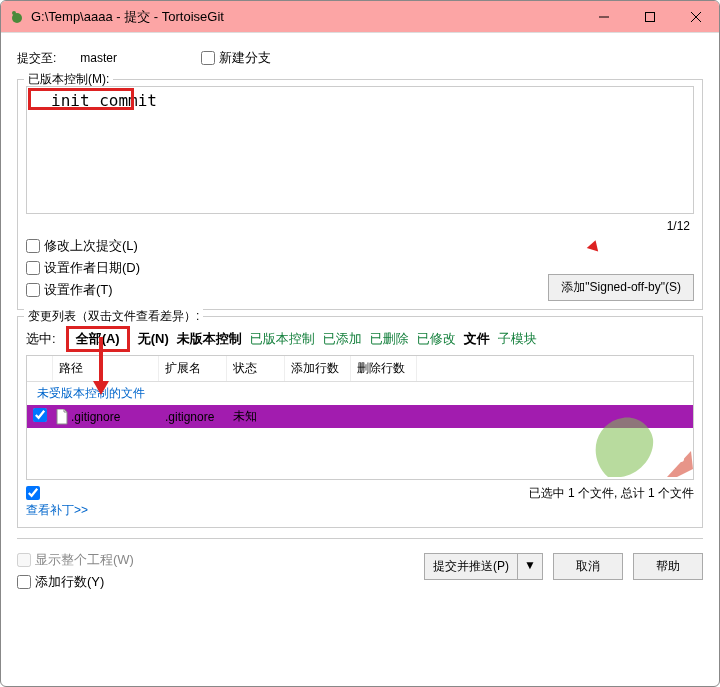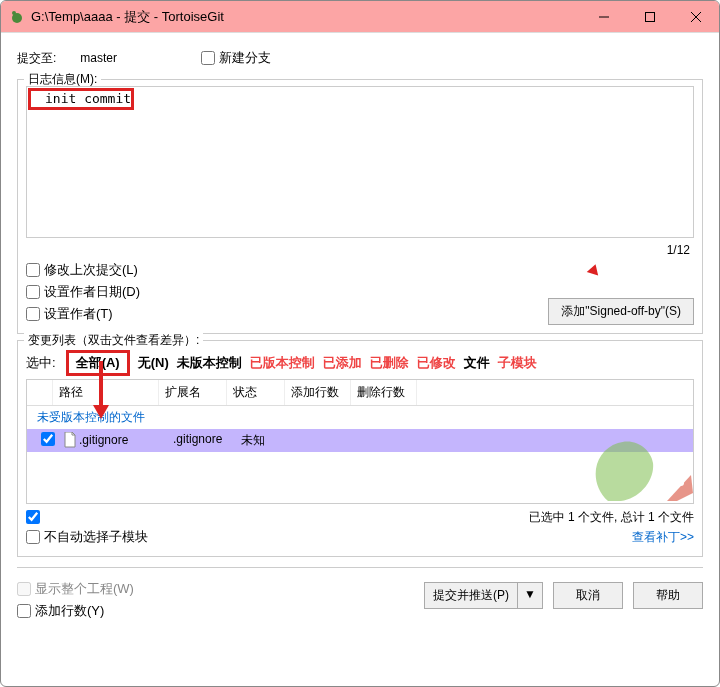--- a/index.html
+++ b/index.html
@@ -7,42 +7,42 @@
 .window { width: 720px; height: 687px; border: 1px solid #888; display: flex; flex-direction: column; border-radius: 6px; overflow: hidden; }
 .titlebar { height: 32px; display: flex; align-items: center; padding: 0 0 0 8px; background: #fca5a5; border-bottom: 1px solid #ddd; }
 .titlebar .app-icon { width: 16px; height: 16px; margin-right: 6px; }
 .titlebar .title { font-size: 13px; flex: 1; }
 .win-controls { display: flex; height: 100%; }
 .win-btn { width: 46px; display: flex; align-items: center; justify-content: center; cursor: pointer; }
 .content { flex: 1; padding: 10px 16px; display: flex; flex-direction: column; gap: 6px; overflow: hidden; }
 .row { display: flex; align-items: center; gap: 8px; }
 .fieldset { border: 1px solid #ccc; padding: 6px 8px 8px; position: relative; }
 .legend { position: absolute; top: -9px; left: 6px; background: #fff; padding: 0 4px; font-size: 12px; }
-.msgbox { width: 100%; height: 152px; border: 1px solid #ccc; font-family: Consolas, monospace; font-size: 13px; padding: 4px 18px; resize: none; outline: none; }
+.msgbox { width: 100%; height: 128px; border: 1px solid #ccc; font-family: Consolas, monospace; font-size: 16px; padding: 4px 24px; resize: none; outline: none; }
 .counter { text-align: right; font-size: 12px; padding: 2px 4px; }
 .checkbox-row { display: flex; align-items: center; gap: 4px; font-size: 13px; padding: 2px 0; }
 input[type=checkbox] { width: 14px; height: 14px; }
 .btn { border: 1px solid #aaa; background: #f0f0f0; padding: 4px 12px; font-size: 12px; cursor: pointer; min-width: 70px; }
 .filter-row { display: flex; align-items: center; gap: 0; font-size: 13px; padding: 3px 0; flex-wrap: wrap; }
 .filter-row .lbl { margin-right: 10px; }
 .filter-link { font-weight: bold; padding: 0 4px; cursor: pointer; }
-.filter-link.disabled { color: #ef4444; font-weight: bold; cursor: default; }
+.filter-link.disabled { color: #15803d; font-weight: normal; cursor: default; }
 .redbox-filter { border: 3px solid #d22; padding: 1px 3px; }
 .file-list { border: 1px solid #ccc; height: 125px; position: relative; overflow: hidden; background: #fff; }
 .list-header { display: flex; border-bottom: 1px solid #ddd; background: #fff; font-size: 12px; }
 .list-header .col { padding: 4px 6px; border-right: 1px solid #eee; }
 .col-cb { width: 26px; }
 .col-path { width: 106px; }
 .col-ext { width: 68px; }
 .col-status { width: 58px; }
 .col-add { width: 66px; }
 .col-del { width: 66px; }
 .list-body { font-size: 12px; }
 .group-label { color: #0066cc; padding: 3px 10px; cursor: pointer; }
-.list-row { display: flex; align-items: flex-start; background: #c4b5fd; padding-left: 8px; }
+.list-row { display: flex; align-items: center; background: #a21caf; }
 .list-row .cell { padding: 3px 6px; }
 .red-arrow { position: absolute; pointer-events: none; }
 .status-row { display: flex; justify-content: space-between; align-items: center; font-size: 12px; }
 .link { color: #0066cc; cursor: pointer; }
 .sep { border-top: 1px solid #ccc; margin: 4px 0; }
 .footer-btns { display: flex; justify-content: flex-end; gap: 10px; align-items: center; padding-top: 4px; }
 .split-btn { display: flex; border: 1px solid #aaa; background: #f0f0f0; cursor: pointer; }
 .split-btn .main { padding: 4px 8px; text-align: right; }
 .split-btn .drop { padding: 4px 6px; border-left: 1px solid #aaa; }
 .disabled-text { color: #888; }
@@ -85,21 +85,21 @@
     <div class="row" style="gap:24px; padding:4px 0;">
       <span>提交至:</span>
       <span>master</span>
       <label class="checkbox-row" style="margin-left:60px;">
         <input type="checkbox" style="">
         <span>新建分支</span>
       </label>
     </div>
 
     <div class="fieldset">
-      <span class="legend">日志信息(M):</span>
+      <span class="legend">已版本控制(M):</span>
       <div style="position:relative;">
         <textarea class="msgbox" spellcheck="false" style="">init commit</textarea>
         <div style="position:absolute; top:2px; left:2px; width:106px; height:22px; border:3px solid #d22; pointer-events:none;"></div>
       </div>
       <div class="counter">1/12</div>
       <div style="display:flex; justify-content:space-between; align-items:flex-end;">
         <div style="position:relative;">
           <label class="checkbox-row">
             <input type="checkbox" style="">
             <span>修改上次提交(L)</span>
@@ -175,24 +175,20 @@
         <polygon points="15,58 7,44 23,44" fill="#d22"></polygon>
       </svg>
 
       <div class="status-row" style="margin-top:4px;">
         <label class="checkbox-row">
           <input type="checkbox" checked="" style="">
         </label>
         <span>已选中 1 个文件, 总计 1 个文件</span>
       </div>
       <div class="status-row">
-        <label class="checkbox-row">
-          <input type="checkbox" style="">
-          <span>不自动选择子模块</span>
-        </label>
         <span class="link">查看补丁&gt;&gt;</span>
       </div>
     </div>
 
     <div class="sep"></div>
 
     <div style="display:flex; justify-content:space-between; align-items:flex-start;">
       <div>
         <label class="checkbox-row disabled-text">
           <input type="checkbox" disabled="" style="">

